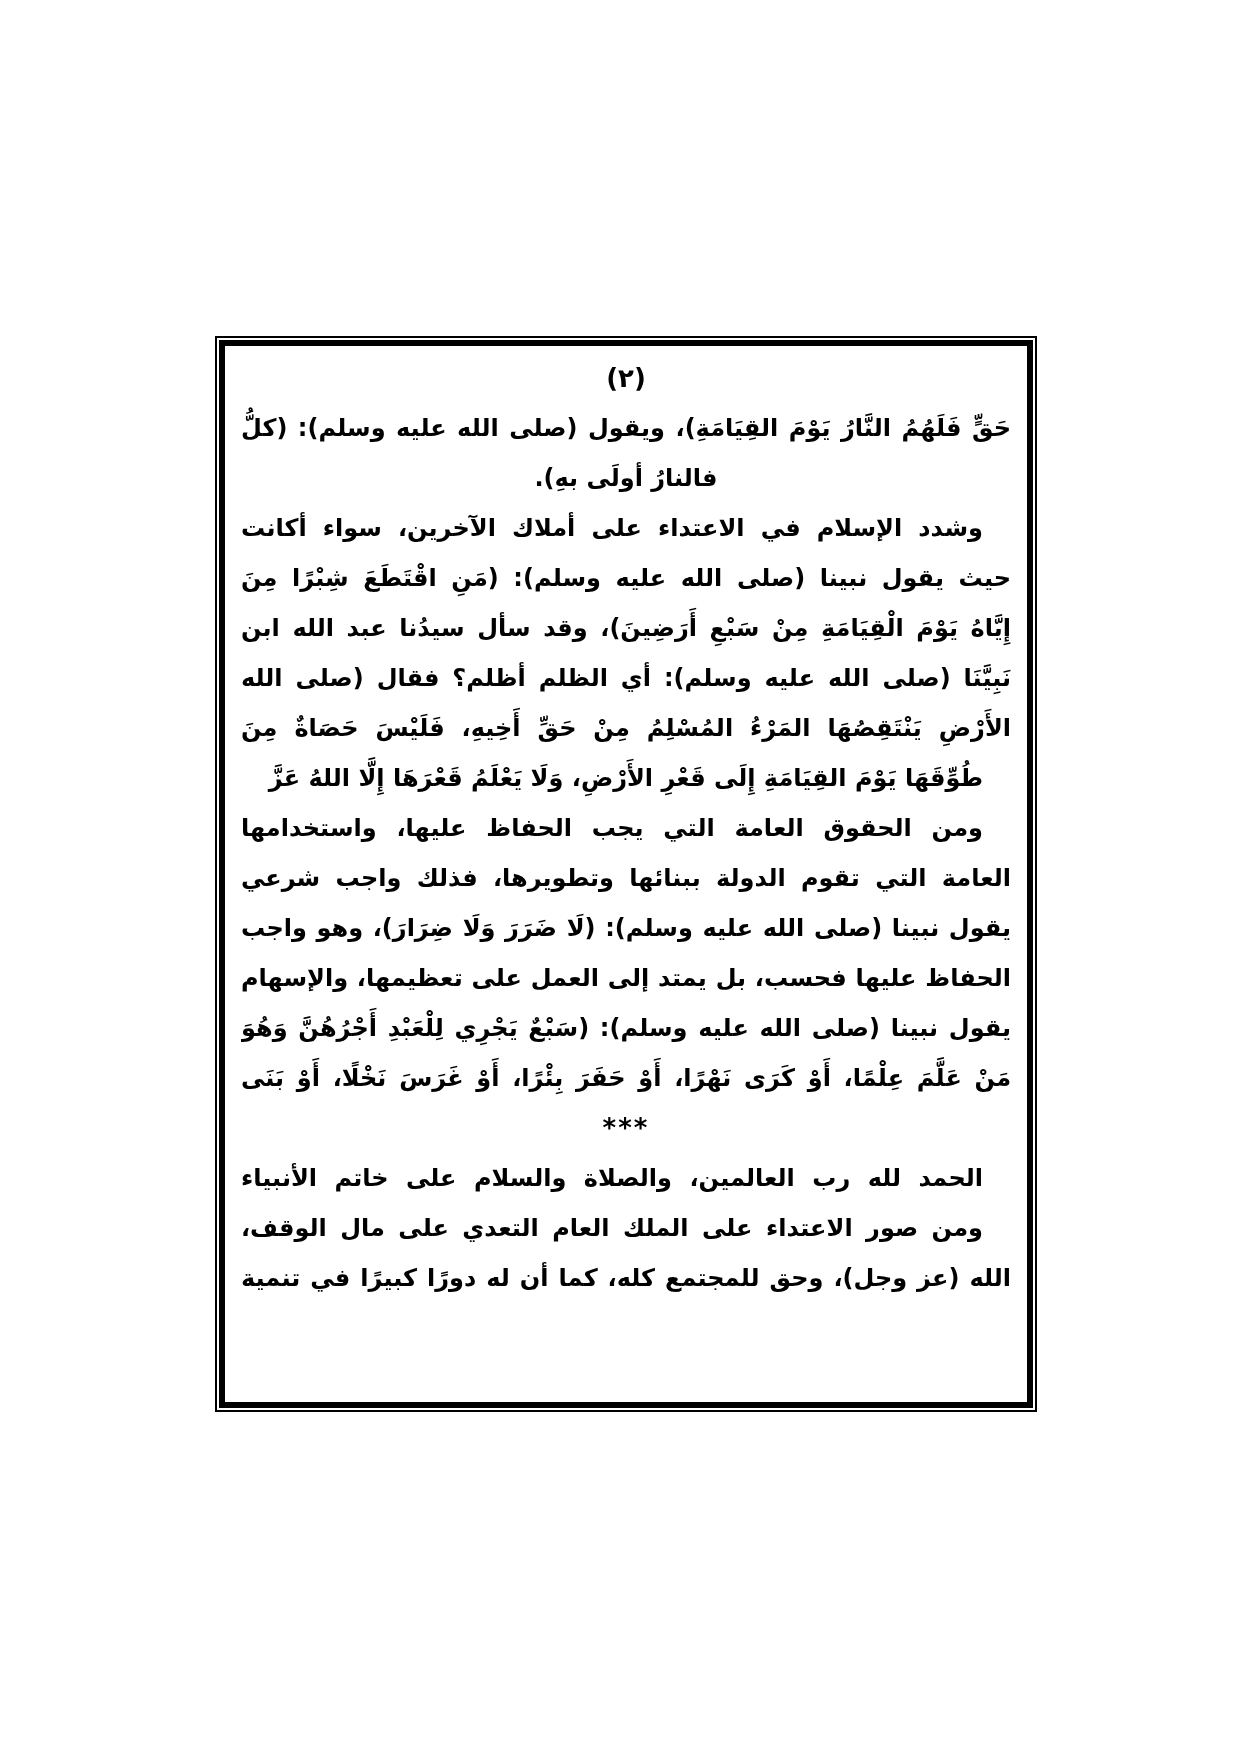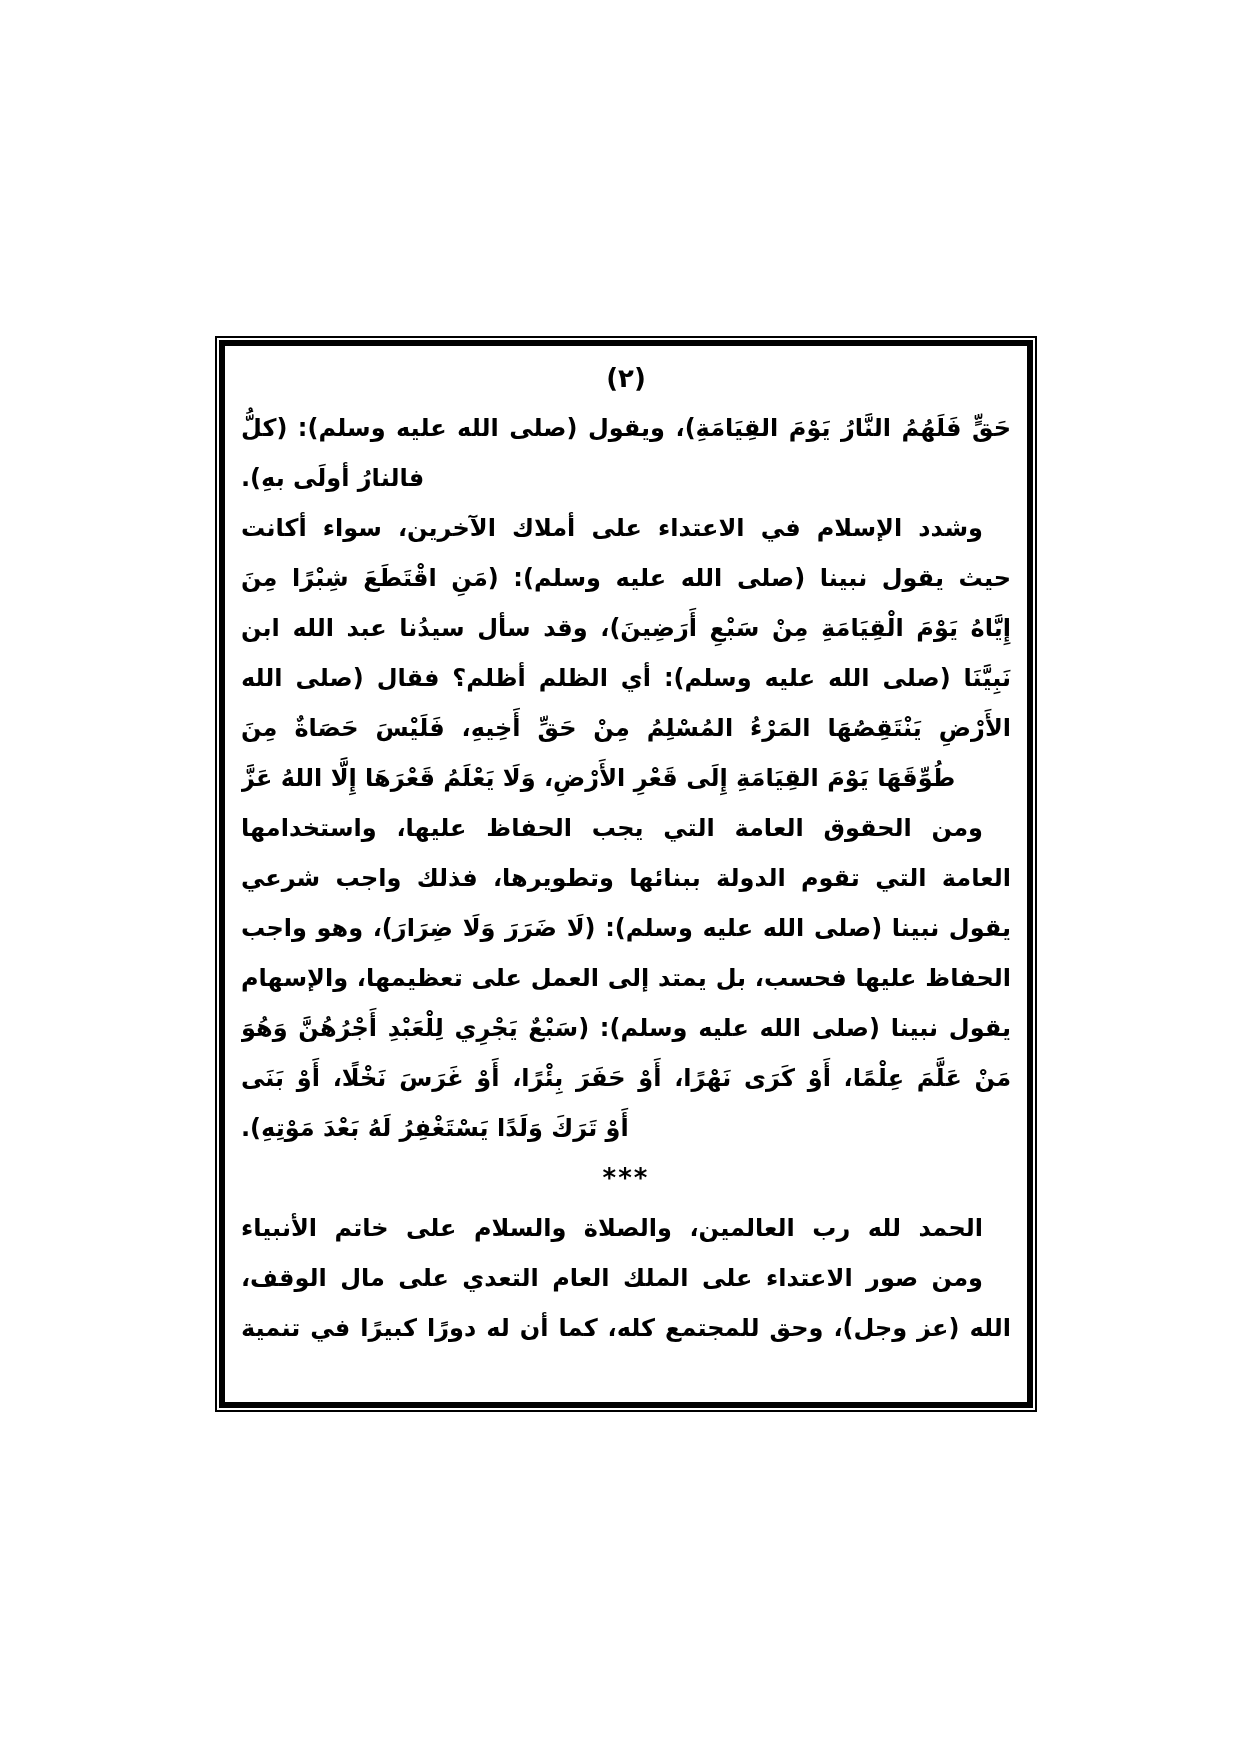--- a/index.html
+++ b/index.html
@@ -31,21 +31,21 @@
     width: 100%;
     height: 100%;
     box-sizing: border-box;
     border: 6px solid #000000;
     padding: 7px 16px 0 16px;
     overflow: hidden;
   }
   .line {
     direction: rtl;
     unicode-bidi: embed;
-    text-align: left;
+    text-align: center;
     font-weight: bold;
     font-size: 24px;
     line-height: 50px;
     height: 50px;
     overflow: hidden;
     white-space: normal;
     color: #000000;
   }
   .line.justify {
     text-align: justify;
@@ -80,20 +80,19 @@
         <div class="line justify">إِيَّاهُ يَوْمَ الْقِيَامَةِ مِنْ سَبْعِ أَرَضِينَ)، وقد سأل سيدُنا عبد الله ابن مسعود (رضي الله عنه)</div>
         <div class="line justify">نَبِيَّنَا (صلى الله عليه وسلم): أي الظلم أظلم؟ فقال (صلى الله عليه وسلم): (ذِرَاعٌ مِنَ</div>
         <div class="line justify">الأَرْضِ يَنْتَقِصُهَا المَرْءُ المُسْلِمُ مِنْ حَقِّ أَخِيهِ، فَلَيْسَ حَصَاةٌ مِنَ الأَرْضِ يَأْخُذُهَا أَحَدٌ إِلَّا</div>
         <div class="line right">طُوِّقَهَا يَوْمَ القِيَامَةِ إِلَى قَعْرِ الأَرْضِ، وَلَا يَعْلَمُ قَعْرَهَا إِلَّا اللهُ عَزَّ وَجَلَّ الَّذِي خَلَقَهَا).</div>
         <div class="line justify indent">ومن الحقوق العامة التي يجب الحفاظ عليها، واستخدامها استخدامًا رشيدًا المرافق</div>
         <div class="line justify">العامة التي تقوم الدولة ببنائها وتطويرها، فذلك واجب شرعي ووطني وإنساني، حيث</div>
         <div class="line justify">يقول نبينا (صلى الله عليه وسلم): (لَا ضَرَرَ وَلَا ضِرَارَ)، وهو واجب لا يقف عند حدود</div>
         <div class="line justify">الحفاظ عليها فحسب، بل يمتد إلى العمل على تعظيمها، والإسهام في تطويرها، حيث</div>
         <div class="line justify">يقول نبينا (صلى الله عليه وسلم): (سَبْعٌ يَجْرِي لِلْعَبْدِ أَجْرُهُنَّ وَهُوَ فِي قَبْرِهِ بَعْدَ مَوْتِهِ:</div>
         <div class="line justify">مَنْ عَلَّمَ عِلْمًا، أَوْ كَرَى نَهْرًا، أَوْ حَفَرَ بِئْرًا، أَوْ غَرَسَ نَخْلًا، أَوْ بَنَى مَسْجِدًا، أَوْ وَرَّثَ مُصْحَفًا،</div>
-        <div class="line right">أَوْ تَرَكَ وَلَدًا يَسْتَغْفِرُ لَهُ بَعْدَ مَوْتِهِ).</div>
         <div class="line center stars">***</div>
         <div class="line justify indent">الحمد لله رب العالمين، والصلاة والسلام على خاتم الأنبياء والمرسلين، سيدنا</div>
         <div class="line justify indent">ومن صور الاعتداء على الملك العام التعدي على مال الوقف، الذي هو مال</div>
         <div class="line justify">الله (عز وجل)، وحق للمجتمع كله، كما أن له دورًا كبيرًا في تنمية المجتمع في</div>
       </div>
   </div>
 </div>
 
 </body></html>

